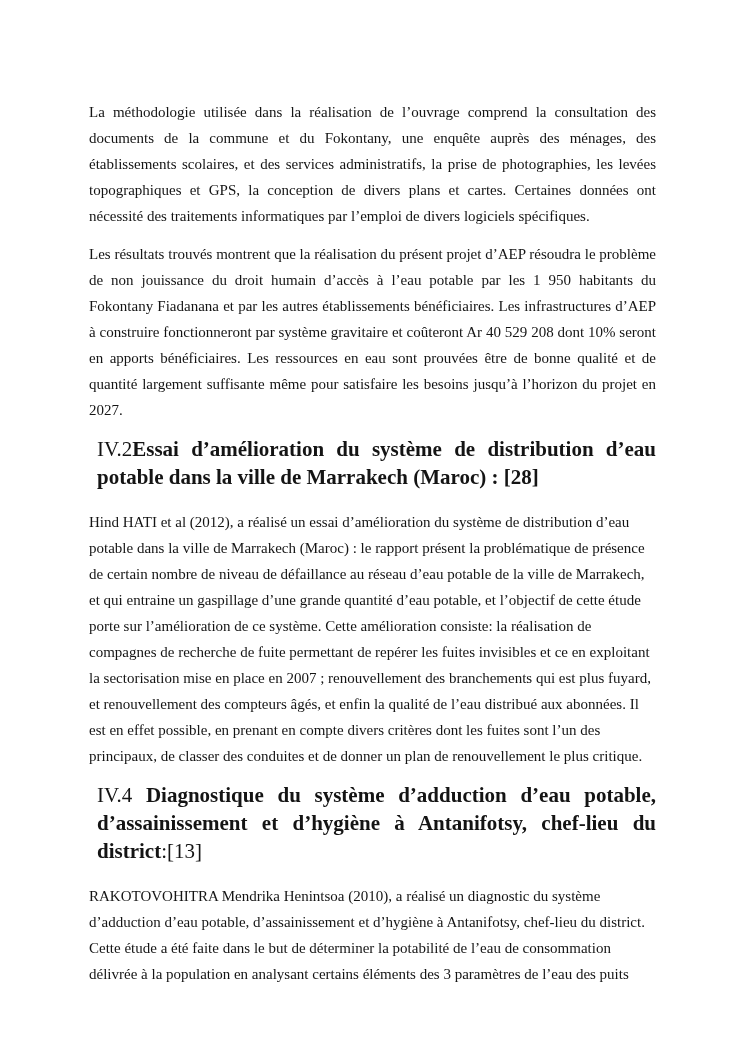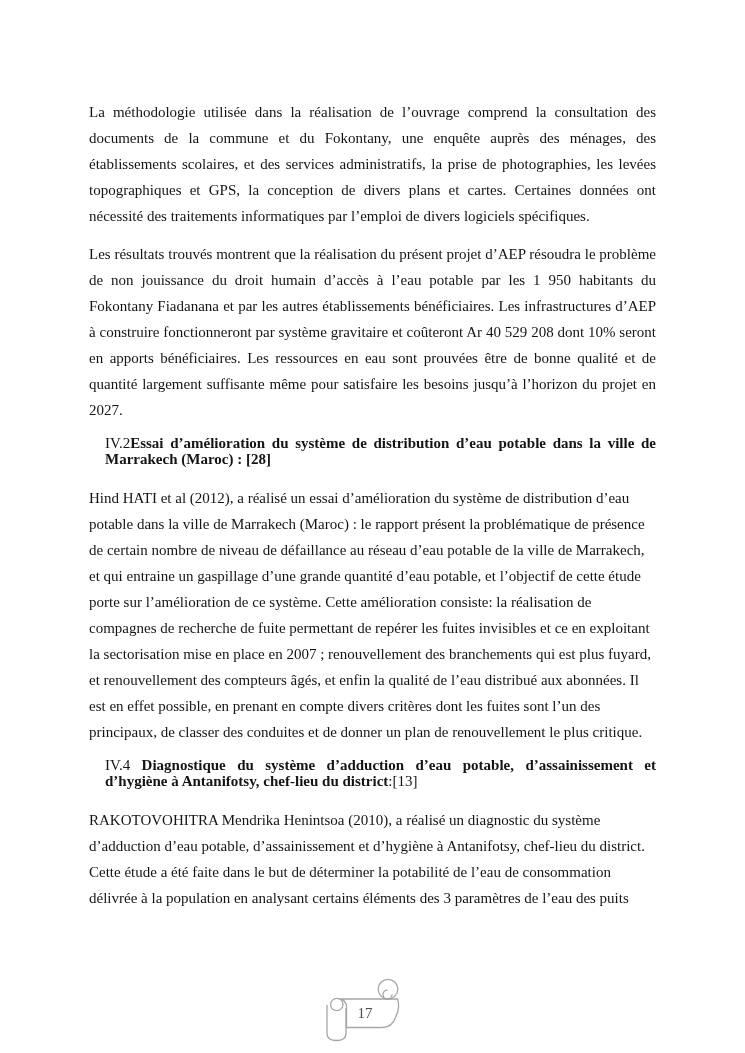--- a/index.html
+++ b/index.html
@@ -27,25 +27,25 @@
     padding-top:99px;
     font-size:15px;
     line-height:26px;
   }
   .content p{
     margin:0 0 12px 0;
   }
   p.just{text-align:justify;}
   p.left{text-align:left;margin-top:18px;}
   h2.heading{
-    font-size:15px;
-    line-height:16px;
+    font-size:21px;
+    line-height:28px;
     font-weight:normal;
     text-align:justify;
-    margin:0 0 12px 16px;
+    margin:0 0 12px 8px;
   }
   h2.heading .reg{font-weight:normal;}
   h2.heading .b{font-weight:bold;}
   .footer{
     position:absolute;
     top:977px;
     left:50%;
     transform:translateX(-50%);
     width:78px;height:66px;
   }
@@ -78,28 +78,13 @@
     <h2 class="heading"><span class="reg">IV.2</span><span class="b">Essai d’amélioration du système de distribution d’eau potable dans la ville de Marrakech (Maroc) : [28]</span></h2>
 
     <p class="left">Hind HATI et al (2012), a réalisé un  essai d’amélioration du système de distribution d’eau potable dans la ville de Marrakech (Maroc) : le rapport présent la problématique de présence de certain nombre de niveau de défaillance au réseau d’eau potable de la ville de Marrakech, et qui entraine un gaspillage d’une grande quantité d’eau potable, et l’objectif de cette étude porte sur l’amélioration de ce système. Cette amélioration consiste: la réalisation de compagnes de recherche de fuite permettant de repérer les fuites invisibles et ce en exploitant la sectorisation mise en place en 2007 ; renouvellement des branchements qui est plus fuyard, et renouvellement des compteurs âgés, et enfin la qualité de l’eau distribué aux abonnées. Il est en effet possible, en prenant en compte divers critères dont les fuites sont l’un des principaux, de classer des conduites et de donner un plan de renouvellement le plus critique.</p>
 
     <h2 class="heading"><span class="reg">IV.4 </span><span class="b">Diagnostique du système d’adduction d’eau potable, d’assainissement et d’hygiène à Antanifotsy, chef-lieu du district</span><span class="reg">:[13]</span></h2>
 
     <p class="left">RAKOTOVOHITRA Mendrika  Henintsoa (2010), a réalisé un diagnostic du système d’adduction d’eau potable, d’assainissement et d’hygiène à Antanifotsy, chef-lieu du district. Cette étude a été faite dans le but de déterminer la potabilité de l’eau de consommation délivrée à la population en analysant certains éléments des 3 paramètres de l’eau des puits</p>
 
   </div>
 
-  <div class="footer">
-    <svg width="78" height="66" viewBox="0 0 78 66">
-
-      <path class="scroll-line" d="M 1,28 V 56.5 Q 1,63.5 10.5,63.5 Q 20,63.5 20,56.5 V 31"></path>
-
-      <path class="scroll-line" d="M 14,22 H 71.5 Q 74.5,31 69.5,40.5 Q 66,50.5 56,50.5 H 20.5 V 28 Q 18,22 14,22 Z"></path>
-
-      <circle class="scroll-line" cx="10.8" cy="27.5" r="6.2"></circle>
-
-      <circle class="scroll-line" cx="62" cy="12.2" r="9.8"></circle>
-      <path class="scroll-arc" d="M 66,17.5 A 4.5,4.5 0 1 1 61.5,13"></path>
-
-      <text class="page-num-text" x="39" y="41" text-anchor="middle">17</text>
-    </svg>
-  </div>
 </div>
 
 </body></html>

